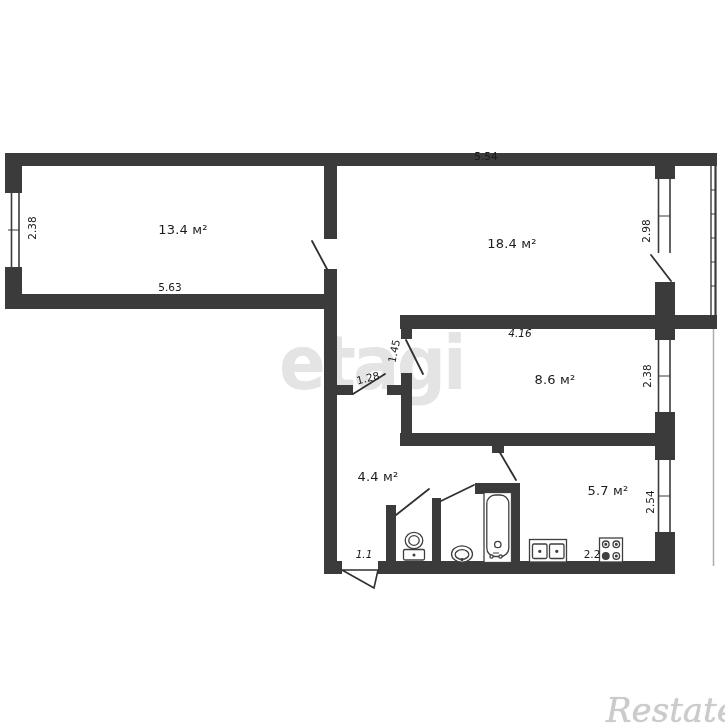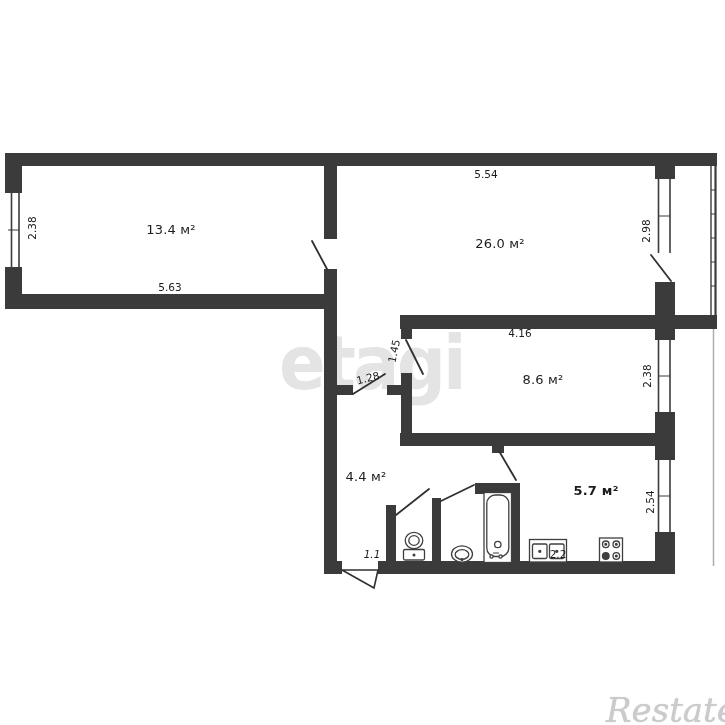--- a/index.html
+++ b/index.html
@@ -2,21 +2,21 @@
 <html><head>
 <meta charset="utf-8">
 <style>
   html,body{margin:0;padding:0;background:#ffffff;}
   body{width:725px;height:725px;position:relative;overflow:hidden;
        font-family:"DejaVu Sans","Liberation Sans",sans-serif;}
   .stage{position:absolute;left:0;top:0;width:725px;height:725px;}
   svg{position:absolute;left:0;top:0;}
   .lbl{position:absolute;color:#1c1c1c;white-space:nowrap;
        transform:translate(-50%,-50%);line-height:1;}
-  .room-lbl{font-size:13px;font-weight:500;letter-spacing:.2px;}
+  .room-lbl{font-size:13px;font-weight:500;letter-spacing:.2px;margin-left:12px;}
   .dim-lbl{font-size:10.5px;}
   .rot90{transform:translate(-50%,-50%) rotate(-90deg);}
   .rot78{transform:translate(-50%,-50%) rotate(-78deg);}
   .rot14{transform:translate(-50%,-50%) rotate(-14deg);}
   .wm-etagi{position:absolute;left:279px;top:320px;font-size:74px;font-weight:bold;
        color:#e4e4e4;letter-spacing:-3px;transform:scaleX(.93);transform-origin:left top;
        user-select:none;}
   .wm-restate{position:absolute;left:606px;top:690px;font-size:34px;font-style:italic;
        font-family:"DejaVu Serif","Liberation Serif",serif;color:#cbcbcb;
        text-shadow:0 0 1px #c0c0c0;user-select:none;}
@@ -152,32 +152,32 @@
       <circle cx="616.3" cy="544.3" r="3.3"></circle>
       <circle cx="605.8" cy="556" r="3.3" fill="#3f3f3f"></circle>
       <circle cx="616.3" cy="556" r="3.3"></circle>
       <circle cx="605.8" cy="544.3" r="0.9" fill="#3f3f3f"></circle>
       <circle cx="616.3" cy="544.3" r="0.9" fill="#3f3f3f"></circle>
       <circle cx="616.3" cy="556" r="0.9" fill="#3f3f3f"></circle>
     </g>
   </svg>
 
   <div class="lbl room-lbl" style="left:171px;top:229px;">13.4 м²</div>
-  <div class="lbl room-lbl" style="left:500px;top:243px;">26.0 м²</div>
+  <div class="lbl room-lbl" style="left:500px;top:243px;">18.4 м²</div>
   <div class="lbl room-lbl" style="left:543px;top:379px;">8.6 м²</div>
   <div class="lbl room-lbl" style="left:366px;top:476px;">4.4 м²</div>
-  <div class="lbl room-lbl" style="left:596px;top:490px;font-weight:bold;">5.7 м²</div>
+  <div class="lbl room-lbl" style="left:596px;top:490px;">5.7 м²</div>
 
   <div class="lbl dim-lbl rot90" style="left:32px;top:228px;">2.38</div>
   <div class="lbl dim-lbl" style="left:170px;top:287px;text-align:right;">5.63</div>
-  <div class="lbl dim-lbl" style="left:486px;top:174px;">5.54</div>
+  <div class="lbl dim-lbl" style="left:486px;top:156px;">5.54</div>
   <div class="lbl dim-lbl rot90" style="left:646px;top:231px;">2.98</div>
-  <div class="lbl dim-lbl" style="left:520px;top:333px;">4.16</div>
+  <div class="lbl dim-lbl" style="left:520px;top:333px;font-style:italic;">4.16</div>
   <div class="lbl dim-lbl rot78" style="left:394px;top:351px;">1.45</div>
   <div class="lbl dim-lbl rot14" style="left:368px;top:378px;">1.28</div>
   <div class="lbl dim-lbl rot90" style="left:647px;top:376px;">2.38</div>
-  <div class="lbl dim-lbl" style="left:372px;top:554px;font-style:italic;">1.1</div>
-  <div class="lbl dim-lbl" style="left:558px;top:554px;">2.2</div>
+  <div class="lbl dim-lbl" style="left:364px;top:554px;font-style:italic;">1.1</div>
+  <div class="lbl dim-lbl" style="left:592px;top:554px;">2.2</div>
   <div class="lbl dim-lbl rot90" style="left:650px;top:502px;">2.54</div>
 
   <div class="wm-restate">Restate</div>
 
 </div>
 
 </body></html>

